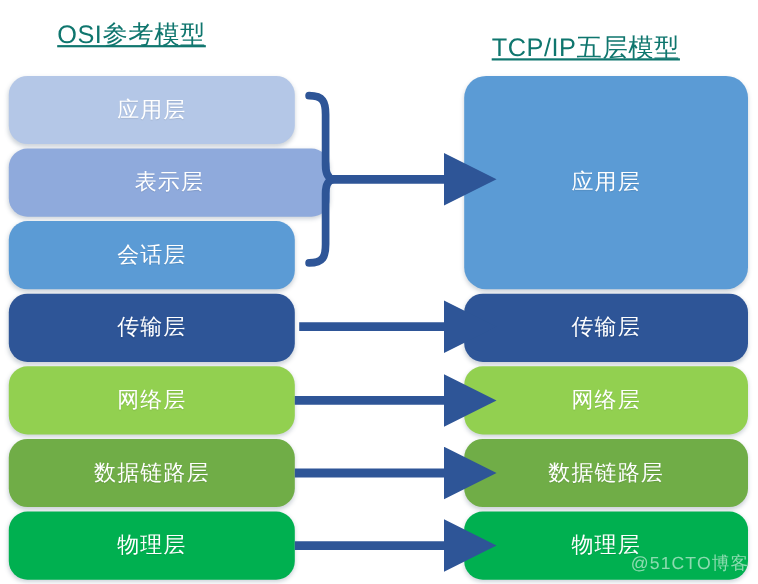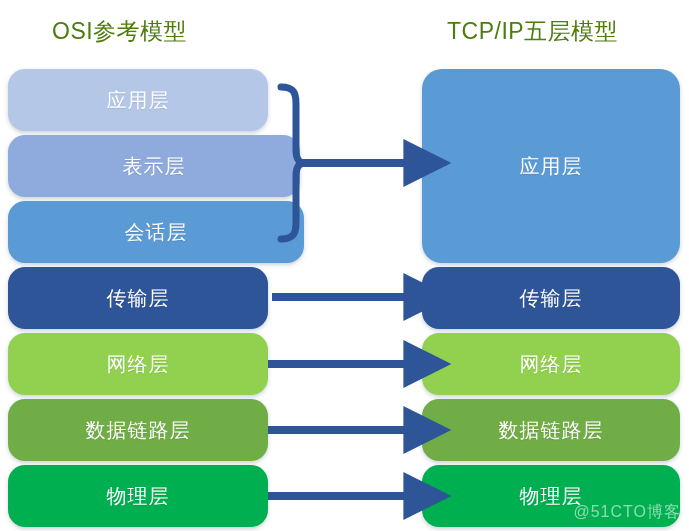--- a/index.html
+++ b/index.html
@@ -15,27 +15,28 @@
     width: 689px;
     height: 531px;
     background: #ffffff;
     overflow: hidden;
   }
 
   
   .col-title {
     position: absolute;
     font-size: 23px;
-    color: #4d7c0f;
+    color: #0f766e;
     letter-spacing: 0.5px;
     white-space: nowrap;
     line-height: 1;
+    text-decoration: underline;
   }
   #title-osi  { left: 52px;  top: 20px; }
-  #title-tcp  { left: 447px; top: 20px; }
+  #title-tcp  { left: 447px; top: 32px; }
 
   
   .layer-box {
     position: absolute;
     border-radius: 17px;
     display: flex;
     align-items: center;
     justify-content: center;
     color: #ffffff;
     font-size: 20px;
@@ -83,21 +84,21 @@
   <div id="title-tcp" class="col-title">TCP/IP五层模型</div>
 
   <div class="layer-box" style="left:8px; top:69px; width:260px; height:62px; background:#b4c7e7;">
     <span class="layer-label">应用层</span>
   </div>
 
   <div class="layer-box" style="left:8px; top:135px; width:292px; height:62px; background:#8faadc;">
     <span class="layer-label">表示层</span>
   </div>
 
-  <div class="layer-box" style="left:8px; top:201px; width:296px; height:62px; background:#5b9bd5;">
+  <div class="layer-box" style="left:8px; top:201px; width:260px; height:62px; background:#5b9bd5;">
     <span class="layer-label">会话层</span>
   </div>
 
   <div class="layer-box" style="left:8px; top:267px; width:260px; height:62px; background:#2e5597;">
     <span class="layer-label">传输层</span>
   </div>
 
   <div class="layer-box" style="left:8px; top:333px; width:260px; height:62px; background:#92d050;">
     <span class="layer-label">网络层</span>
   </div>

